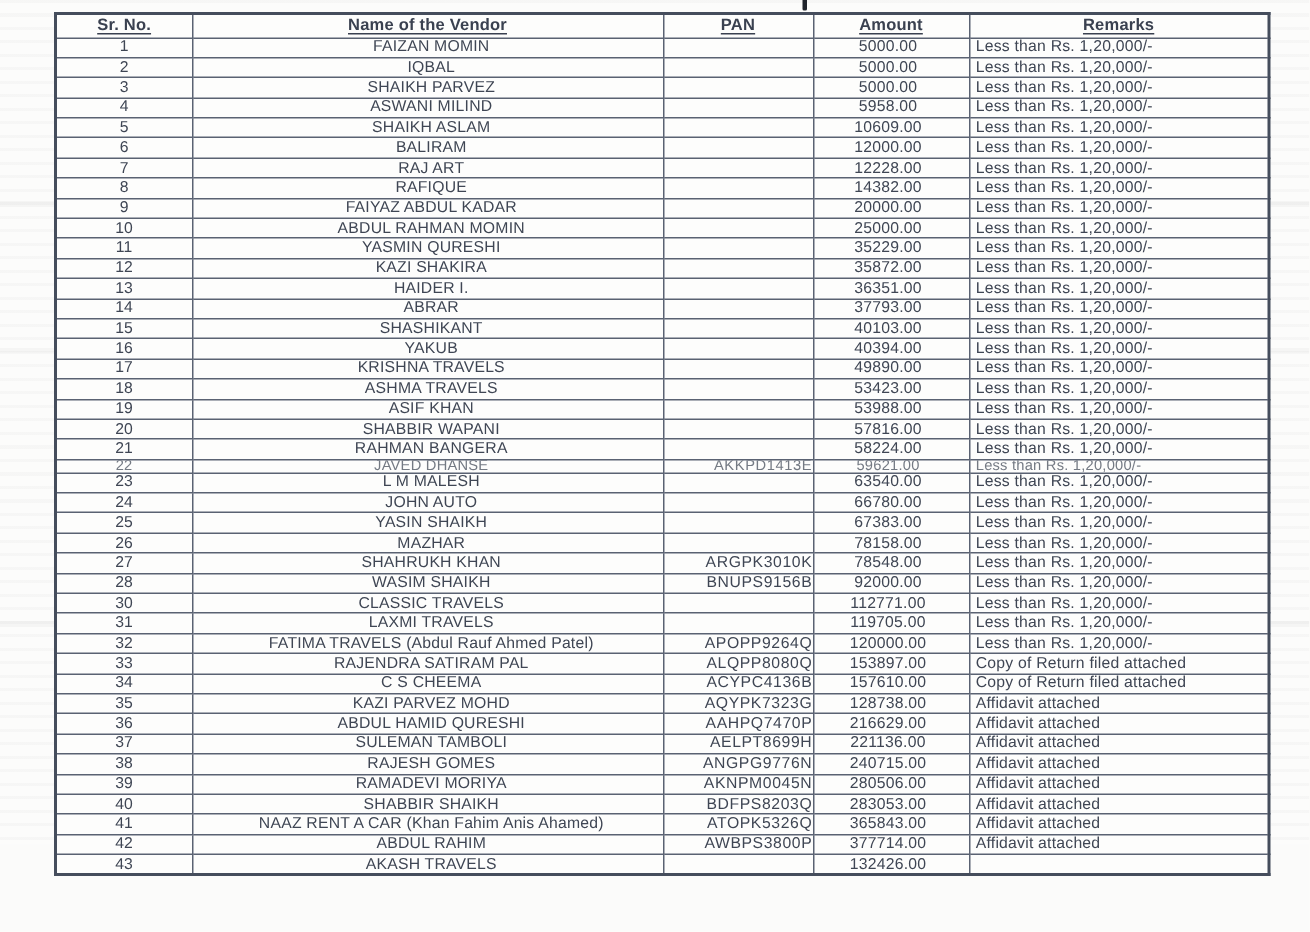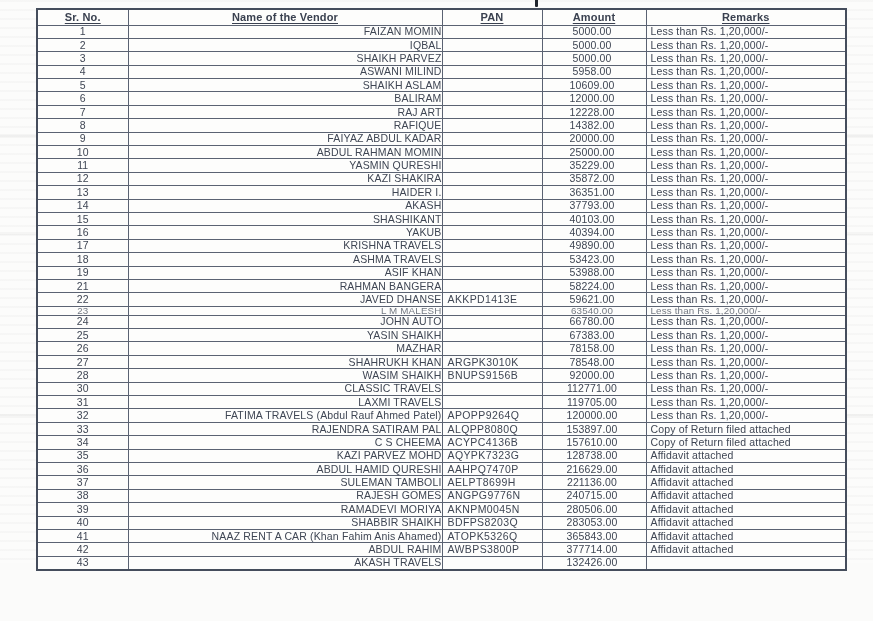--- a/index.html
+++ b/index.html
@@ -68,22 +68,22 @@
     font-weight: bold;
     font-size: 11px;
     text-align: center;
     color: #3a4150;
   }
   thead th span {
     text-decoration: underline;
     text-underline-offset: 2px;
   }
   td.col-sr      { text-align: center; }
-  td.col-name    { text-align: right;  padding-left: 5px; }
-  td.col-pan     { text-align: left;  padding-left: 5px; letter-spacing: 0.4px; }
+  td.col-name    { text-align: center;  padding-left: 5px; }
+  td.col-pan     { text-align: right;  padding-left: 5px; letter-spacing: 0.4px; }
   td.col-amount  { text-align: center; padding-right: 4px; }
   td.col-remarks { text-align: left;  padding-left: 4px; margin-top: 25px; }
   
   tbody tr:nth-child(22) td {
     height: 9px;
     line-height: 8px;
     font-size: 9.8px;
     color: rgba(63,70,84,0.72);
   }
 </style>
@@ -201,21 +201,21 @@
         </tr>
         <tr>
           <td class="col-sr">13</td>
           <td class="col-name">HAIDER I.</td>
           <td class="col-pan"></td>
           <td class="col-amount">36351.00</td>
           <td class="col-remarks">Less than Rs. 1,20,000/-</td>
         </tr>
         <tr>
           <td class="col-sr">14</td>
-          <td class="col-name">AKASH</td>
+          <td class="col-name">ABRAR</td>
           <td class="col-pan"></td>
           <td class="col-amount">37793.00</td>
           <td class="col-remarks">Less than Rs. 1,20,000/-</td>
         </tr>
         <tr>
           <td class="col-sr">15</td>
           <td class="col-name">SHASHIKANT</td>
           <td class="col-pan"></td>
           <td class="col-amount">40103.00</td>
           <td class="col-remarks">Less than Rs. 1,20,000/-</td>
@@ -239,20 +239,27 @@
           <td class="col-name">ASHMA TRAVELS</td>
           <td class="col-pan"></td>
           <td class="col-amount">53423.00</td>
           <td class="col-remarks">Less than Rs. 1,20,000/-</td>
         </tr>
         <tr>
           <td class="col-sr">19</td>
           <td class="col-name">ASIF KHAN</td>
           <td class="col-pan"></td>
           <td class="col-amount">53988.00</td>
+          <td class="col-remarks">Less than Rs. 1,20,000/-</td>
+        </tr>
+        <tr>
+          <td class="col-sr">20</td>
+          <td class="col-name">SHABBIR WAPANI</td>
+          <td class="col-pan"></td>
+          <td class="col-amount">57816.00</td>
           <td class="col-remarks">Less than Rs. 1,20,000/-</td>
         </tr>
         <tr>
           <td class="col-sr">21</td>
           <td class="col-name">RAHMAN BANGERA</td>
           <td class="col-pan"></td>
           <td class="col-amount">58224.00</td>
           <td class="col-remarks">Less than Rs. 1,20,000/-</td>
         </tr>
         <tr>

